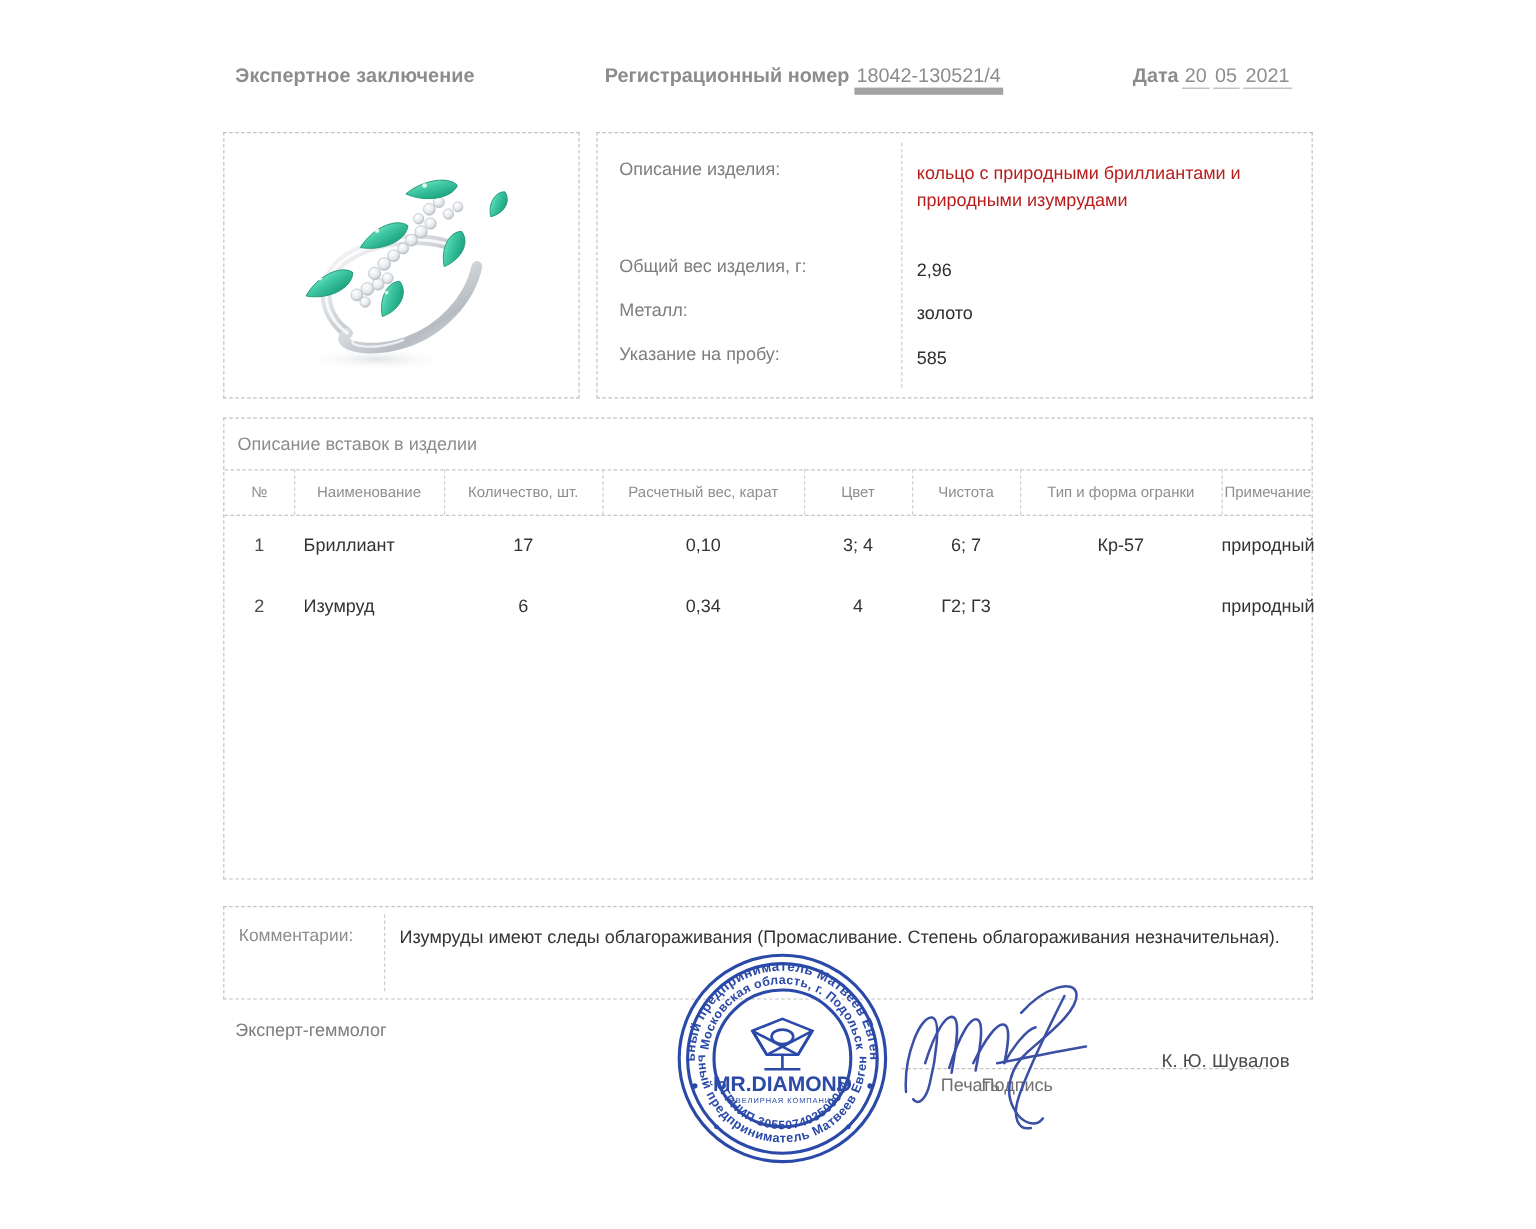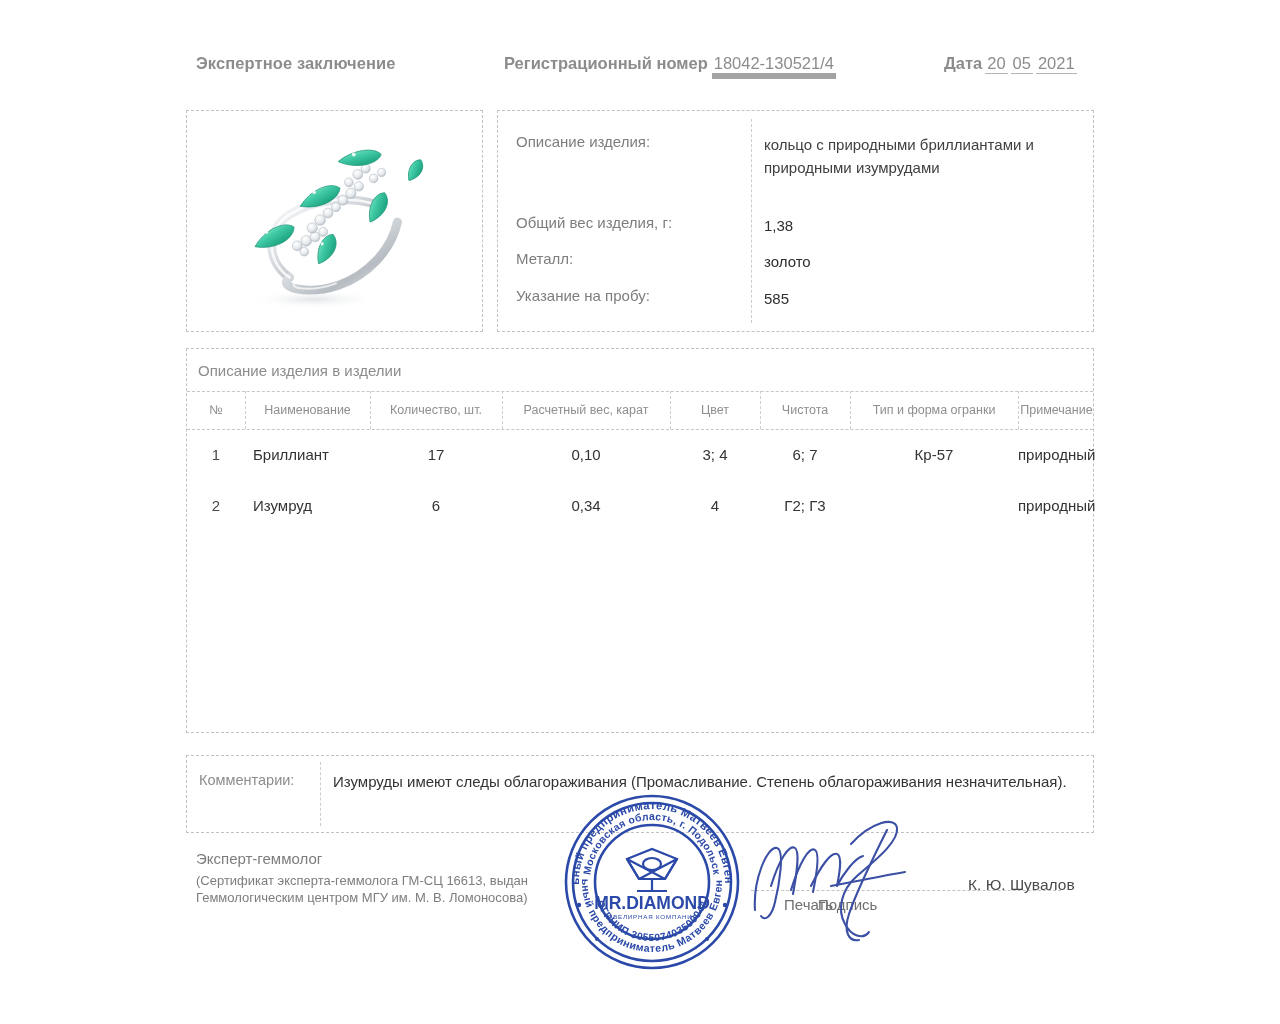--- a/index.html
+++ b/index.html
@@ -133,21 +133,21 @@
     position: absolute;
     left: 18px;
     top: 0;
     color: #7d7d7d;
     white-space: nowrap;
   }
   .info-value {
     position: absolute;
     left: 266px;
     top: 0;
-    color: #404040;
+    color: #b91c1c;
     width: 320px;
     line-height: 23px;
   }
   .info-value.dark { color: #2e2e2e; }
 
   
   .tbl-caption {
     position: absolute;
     left: 11px;
     top: 13px;
@@ -409,36 +409,36 @@
   <div class="dashbox info-panel">
     <div class="info-vline"></div>
 
     <div class="info-row" style="top:22px;">
       <span class="info-label">Описание изделия:</span>
       <span class="info-value">кольцо с природными бриллиантами и природными изумрудами</span>
     </div>
 
     <div class="info-row" style="top:103px;">
       <span class="info-label">Общий вес изделия, г:</span>
-      <span class="info-value dark">1,38</span>
+      <span class="info-value dark">2,96</span>
     </div>
 
     <div class="info-row" style="top:139px;">
       <span class="info-label">Металл:</span>
       <span class="info-value dark">золото</span>
     </div>
 
     <div class="info-row" style="top:176px;">
       <span class="info-label">Указание на пробу:</span>
       <span class="info-value dark">585</span>
     </div>
   </div>
 
   <div class="dashbox table-panel">
-    <div class="tbl-caption">Описание изделия в изделии</div>
+    <div class="tbl-caption">Описание вставок в изделии</div>
 
     <div class="tbl-hline hl-1"></div>
     <div class="tbl-hline hl-2"></div>
 
     <div class="tbl-head">
       <div class="th" style="left:0px;width:58px;">
         <span>№</span>
       </div>
       <div class="th" style="left:58px;width:125px;">
         <span class="vsep"></span><span>Наименование</span>
@@ -488,21 +488,20 @@
   </div>
 
   <div class="dashbox comments-panel">
     <div class="cm-label">Комментарии:</div>
     <div class="cm-vline"></div>
     <div class="cm-text">Изумруды имеют следы облагораживания (Промасливание. Степень облагораживания незначительная).</div>
   </div>
 
   <div class="footer">
     <div class="exp-title">Эксперт-геммолог</div>
-    <div class="exp-sub">(Сертификат эксперта-геммолога ГМ-СЦ 16613, выдан Геммологическим центром МГУ им. М. В. Ломоносова)</div>
     <div class="sig-line"></div>
     <div class="lbl-pechat">Печать</div>
     <div class="lbl-podpis">Подпись</div>
     <div class="sig-name">К. Ю. Шувалов</div>
   </div>
 
   <svg class="stamp" viewBox="0 0 190 190">
     <defs>
       <path id="arcOuter" d="M 22 95 A 73 73 0 0 1 168 95"></path>
       <path id="arcInner" d="M 33 95 A 62 62 0 0 1 157 95"></path>

